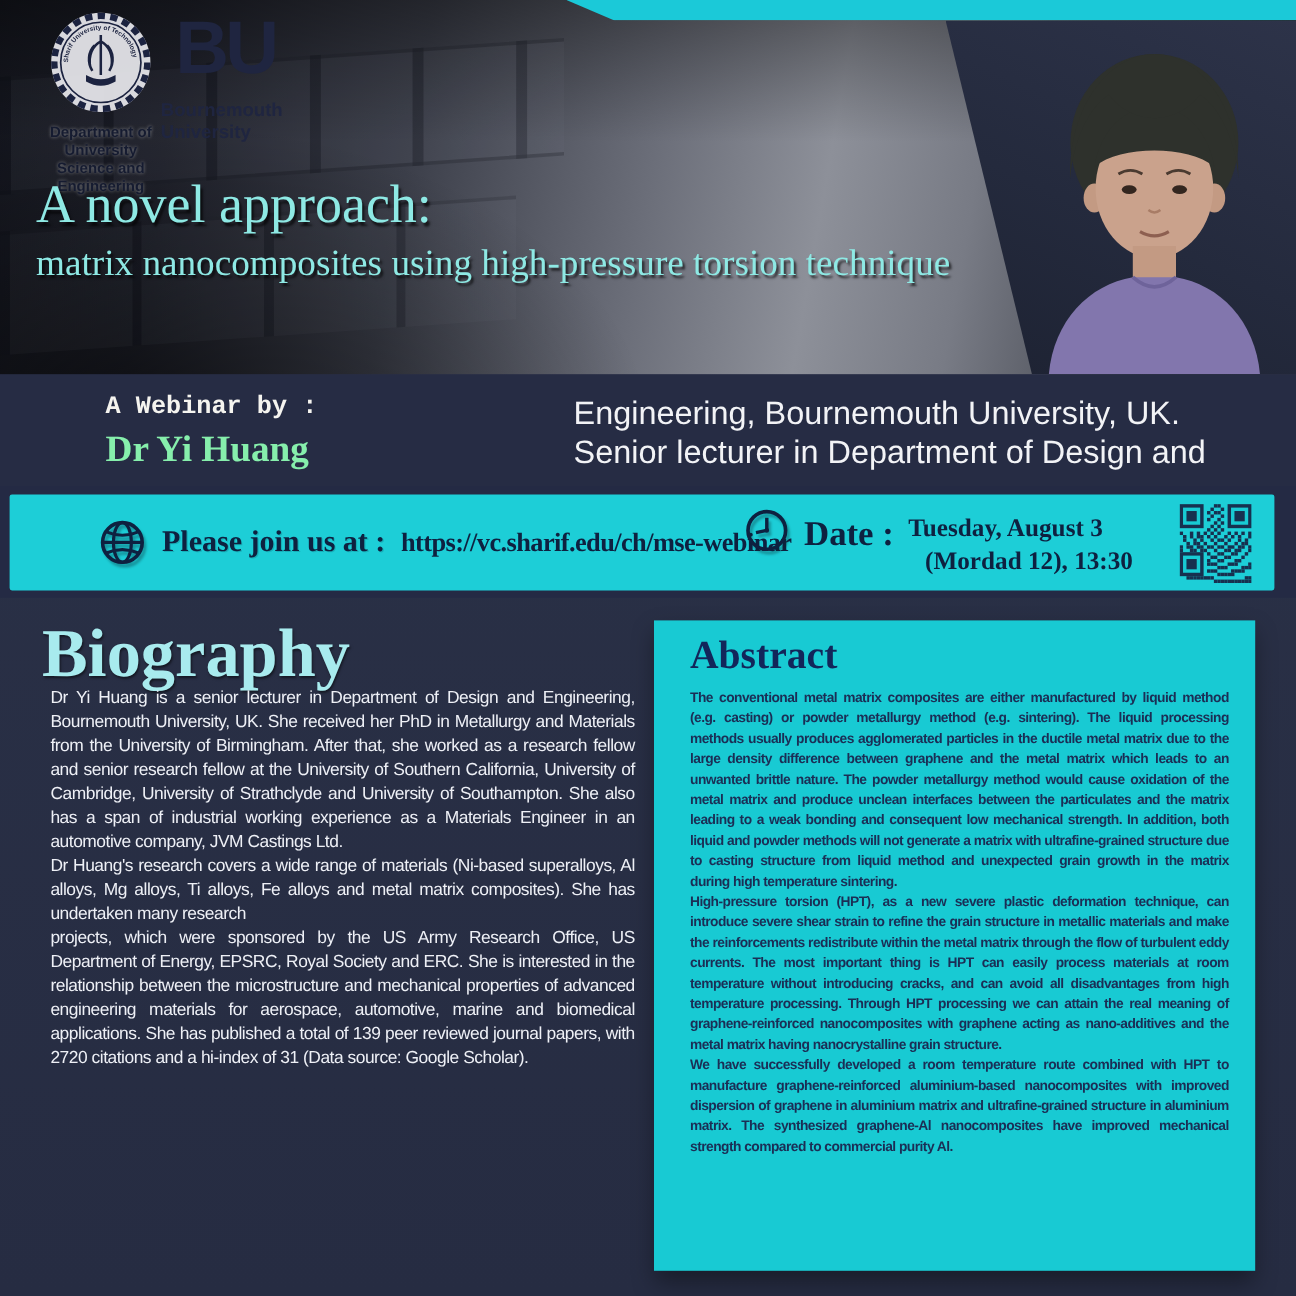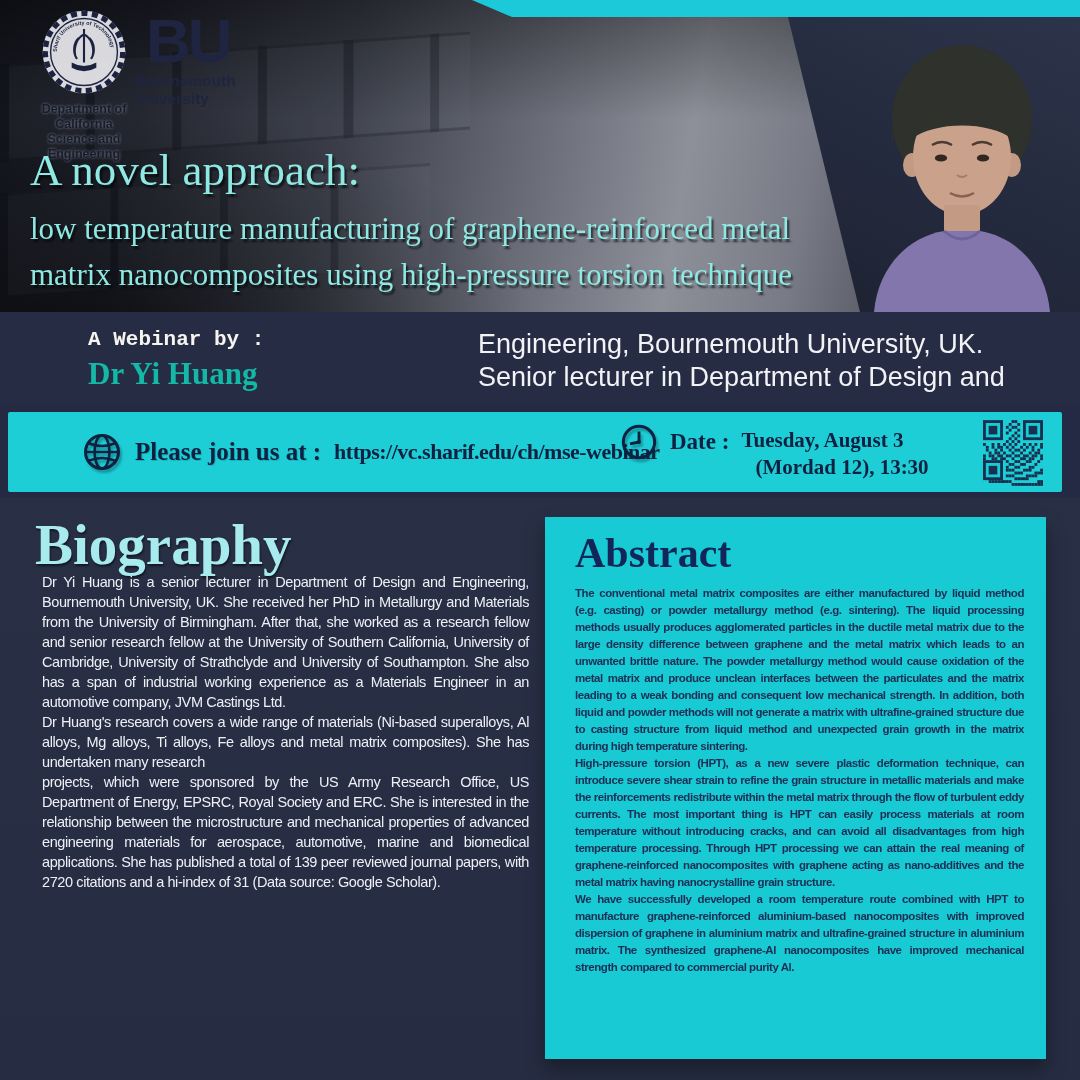--- a/index.html
+++ b/index.html
@@ -23,77 +23,77 @@
   .top-strip{position:absolute;top:0;left:472px;right:0;height:17px;background:#1bc9d8;
     clip-path:polygon(0 0,100% 0,100% 100%,40px 100%);}
 
   
   .sharif{position:absolute;left:22px;top:8px;width:124px;text-align:center;}
   .sharif-label{margin-top:2px;font-size:12.5px;line-height:15px;font-weight:bold;color:#151b30;
     text-shadow:0 0 3px rgba(255,255,255,.45);}
   .bu{position:absolute;left:134px;top:10px;width:120px;}
   .bu-mark{font-size:62px;line-height:62px;font-weight:800;letter-spacing:-3px;color:#1f2540;
     font-family:"Liberation Sans",sans-serif;margin-left:12px;}
-  .bu-label{margin-top:0;font-size:15.5px;line-height:18px;font-weight:bold;color:#1f2540;}
+  .bu-label{margin-top:12px;font-size:15.5px;line-height:18px;font-weight:bold;color:#1f2540;}
 
   
   .title{position:absolute;left:30px;top:144px;width:830px;color:#8ee9e4;
     font-family:"Liberation Serif",serif;font-weight:normal;
     text-shadow:2px 3px 2px rgba(0,0,0,.65);}
   .title .l1{font-size:45px;line-height:52px;}
   .title .l2{font-size:31px;line-height:46px;margin-top:10px;}
   .title .l3{font-size:31px;line-height:46px;}
 
   
   .portrait{position:absolute;top:17px;right:0;width:292px;height:295px;
     background:linear-gradient(205deg,#2d3349 0%,#242a3d 55%,#1d2232 100%);
     clip-path:polygon(0 0,100% 0,100% 100%,72px 100%);}
   .portrait svg{position:absolute;right:0;bottom:0;}
 
   
   .speaker-band{position:absolute;top:312px;left:0;width:1080px;height:93px;background:#262c44;}
   .webinar-by{position:absolute;left:88px;top:16px;color:#f5f4ef;
     font-family:Liberation Mono, monospace;font-weight:bold;font-size:21px;}
-  .speaker-name{position:absolute;left:88px;top:44px;color:#14b8a6;
+  .speaker-name{position:absolute;left:88px;top:44px;color:#86efac;
     font-family:"Liberation Serif",serif;font-weight:bold;font-size:31px;}
   .speaker-role{position:absolute;left:478px;top:16px;color:#f2f3f6;
     font-size:27px;line-height:33px;font-weight:400;}
 
   
   .info-banner-outer{position:absolute;top:405px;left:0;width:1080px;height:93px;background:#242a44;}
   .info-banner{position:absolute;left:8px;right:18px;top:7px;bottom:6px;background:#1dced7;border-radius:2px;}
   .join-group{position:absolute;left:74px;top:50%;transform:translateY(-50%);
     display:flex;align-items:center;gap:13px;}
   .banner-label{color:#0e2140;font-family:"Liberation Serif",serif;font-weight:bold;font-size:25px;
     white-space:nowrap;text-shadow:1px 1px 0 rgba(0,60,70,.2);}
   .banner-url{color:#0e2140;font-family:"Liberation Serif",serif;font-weight:bold;font-size:22px;
     letter-spacing:-.5px;white-space:nowrap;}
   .date-group{position:absolute;left:612px;top:50%;transform:translateY(-50%);
     display:flex;align-items:flex-start;gap:12px;}
-  .date-label{color:#0e2140;font-family:"Liberation Serif",serif;font-weight:bold;font-size:23px;
+  .date-label{color:#0e2140;font-family:"Liberation Serif",serif;font-weight:bold;font-size:29px;
     padding-top:6px;white-space:nowrap;}
   .date-lines{color:#0e2140;font-family:"Liberation Serif",serif;font-weight:bold;font-size:21px;
     line-height:27px;padding-top:4px;}
   .date-lines .d2{padding-left:14px;}
   .ic{filter:drop-shadow(2px 3px 1px rgba(8,40,48,.35));}
   .qr{position:absolute;right:19px;top:8px;width:60px;height:66px;}
 
   
   .lower{position:absolute;top:498px;left:0;width:1080px;height:582px;}
   .bio-heading{position:absolute;left:35px;top:14px;color:#a8ebee;
     font-family:"Liberation Serif",serif;font-weight:bold;font-size:57px;
     text-shadow:1px 2px 2px rgba(0,0,0,.5);}
   .bio-text{position:absolute;left:42px;top:74px;width:487px;color:#eef0f6;
     font-size:14.5px;line-height:20px;font-weight:normal;letter-spacing:-.4px;
     text-align:justify;}
   .bio-text p{margin:0;}
   .abstract-panel{position:absolute;left:545px;top:19px;width:501px;height:542px;
     background:#18cad3;box-shadow:0 10px 18px rgba(0,0,0,.35);
     padding:12px 22px 0 30px;box-sizing:border-box;}
-  .abstract-heading{color:#12265a;font-family:"Liberation Serif",serif;font-weight:bold;font-size:42px;
+  .abstract-heading{color:#12265a;font-family:"Liberation Serif",serif;font-weight:bold;font-size:33px;
     margin:0 0 8px 0;}
   .abstract-text{color:#1b2e55;font-size:11.5px;line-height:17px;font-weight:bold;
     letter-spacing:-.45px;text-align:justify;}
   .abstract-text p{margin:0;}
 </style>
 </head>
 <body>
 
 <div class="poster">
 
@@ -111,21 +111,21 @@
             <path id="ringpath" d="M50,50 m-31,0 a31,31 0 1,1 62,0 a31,31 0 1,1 -62,0"></path>
           </defs>
         <text font-size="6.2" fill="#1c2340" font-weight="bold" font-family="Liberation Sans, sans-serif">
           <textPath href="#ringpath">Sharif University of Technology</textPath>
         </text>
         <path d="M50 24 L50 62 M50 30 C42 34 38 44 40 54 M50 30 C58 34 62 44 60 54
                  M44 34 C38 40 37 50 42 58 M56 34 C62 40 63 50 58 58" stroke="#1c2340" stroke-width="2.4" fill="none"></path>
         <path d="M36 62 Q50 70 64 62 L64 68 Q50 76 36 68 Z" fill="#1c2340"></path>
       </svg>
       <div class="sharif-label">
-        <div>Department of California</div>
+        <div>Department of University</div>
         <div>Science and Engineering</div>
       </div>
     </div>
 
     <div class="bu">
       <div class="bu-mark">BU</div>
       <div class="bu-label">
         <div>Bournemouth</div>
         <div>University</div>
       </div>
@@ -146,21 +146,20 @@
         <path d="M117 158 q5 4 10 0" stroke="#a87c66" stroke-width="2" fill="none"></path>
         <path d="M110 176 q12 7 24 0" stroke="#8d5f50" stroke-width="2.6" fill="none"></path>
         <rect x="104" y="188" width="36" height="32" fill="#c39a83"></rect>
         <path d="M34 295 C38 250 68 220 104 214 L140 214 C176 220 206 250 210 295 Z" fill="#8276ad"></path>
         <path d="M104 214 Q122 230 140 214" stroke="#6e639a" stroke-width="3" fill="none"></path>
       </svg>
     </div>
 
     <div class="title">
       <div class="l1">A novel approach:</div>
-      <div class="l2">low temperature manufacturing of graphene-reinforced metal</div>
       <div class="l3">matrix nanocomposites using high-pressure torsion technique</div>
     </div>
   </div>
 
   <div class="speaker-band">
     <div class="webinar-by">A Webinar by :</div>
     <div class="speaker-name">Dr Yi Huang</div>
     <div class="speaker-role">
       <div>Engineering, Bournemouth University, UK.</div>
       <div>Senior lecturer in Department of Design and</div>

